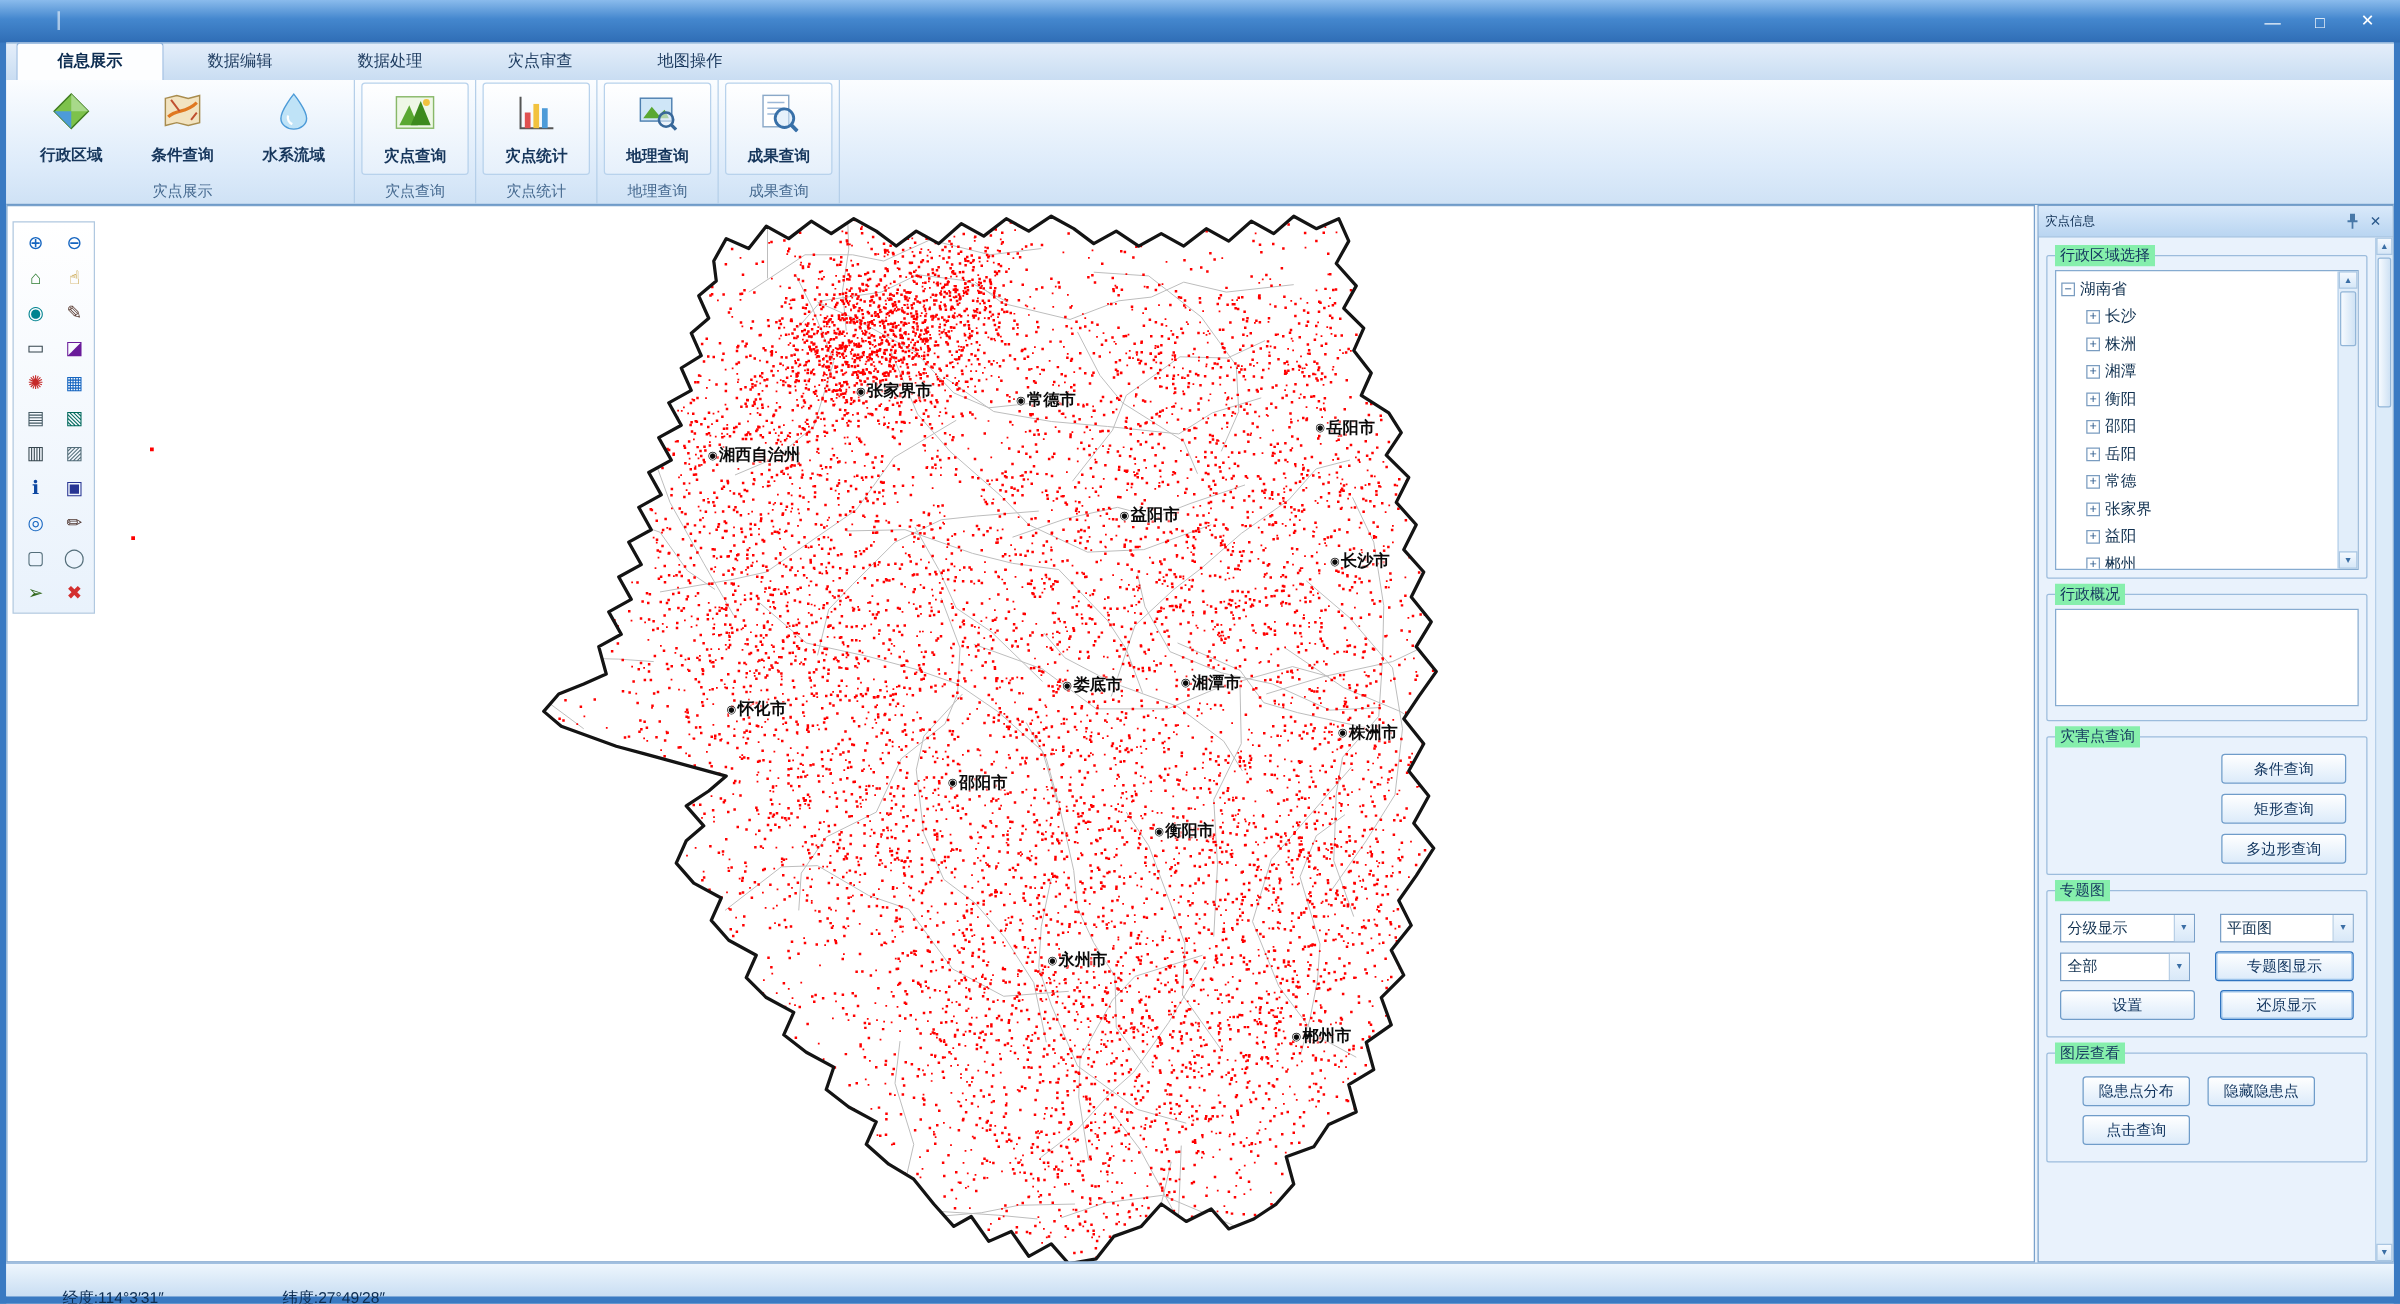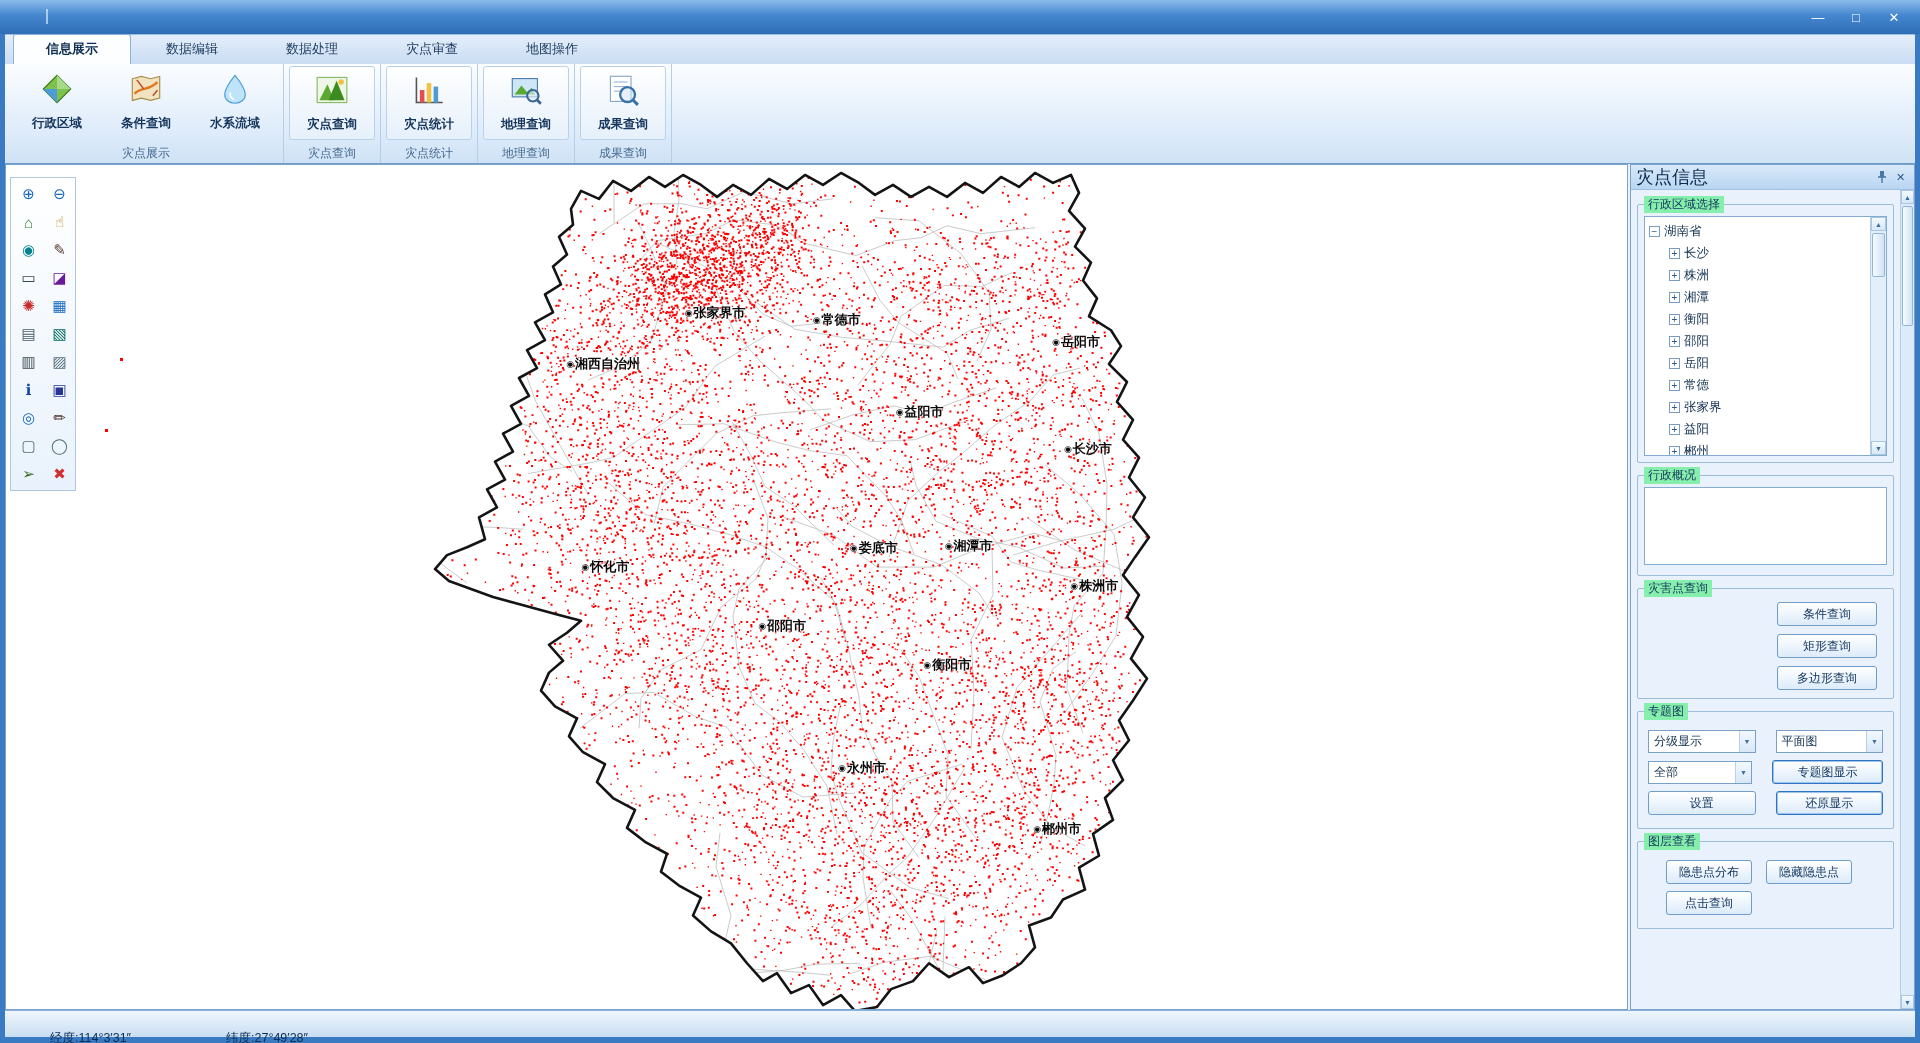--- a/index.html
+++ b/index.html
@@ -34,21 +34,21 @@
   .city{position:absolute;transform:translate(-8px,-8px);white-space:nowrap;font-size:13px;font-weight:bold;color:#0a0a0a;text-shadow:0 0 2px #fff,0 0 3px #fff;}
   .cmark{font-size:9px;margin-right:1px;vertical-align:1px;}
   .stray{position:absolute;width:3px;height:3px;background:#ff0000;}
   
   .map-toolbar{position:absolute;left:4px;top:12px;width:66px;background:linear-gradient(#ffffff,#e9f2fc);
     border:1px solid #b0c8e0;padding:3px;display:grid;grid-template-columns:repeat(2,29px);gap:2px;z-index:5;}
   .tbtn{width:29px;height:26px;display:flex;align-items:center;justify-content:center;font-size:15px;border-radius:2px;cursor:pointer;background:transparent;}
   
   .right-panel{position:absolute;right:0;top:0;width:285px;bottom:0;background:#e9f2fc;border:1px solid #7aa2cc;}
   .panel-header{height:25px;background:linear-gradient(#d9e9fa,#b9d5f1);border-bottom:1px solid #9fc0e0;display:flex;align-items:center;padding:0 5px;}
-  .panel-title{flex:1;font-size:18px;color:#0c2c50;}
+  .panel-title{flex:1;font-size:10px;color:#0c2c50;}
   .panel-hbtn{width:17px;height:17px;display:flex;align-items:center;justify-content:center;font-size:11px;color:#2c5a8c;cursor:pointer;margin-left:2px;}
   .panel-body{position:absolute;top:25px;left:0;right:14px;bottom:0;overflow:hidden;}
   .panel-scroll{position:absolute;top:25px;right:0;bottom:0;width:14px;background:#dcebf9;border-left:1px solid #b5cfe9;}
   .scroll-arrow{height:14px;display:flex;align-items:center;justify-content:center;font-size:7px;color:#3a6ea5;background:linear-gradient(#f4f9fe,#d6e7f7);border:1px solid #a9c6e2;cursor:pointer;}
   .scroll-arrow.bottom{position:absolute;bottom:0;left:0;right:0;}
   .scroll-thumb{position:absolute;left:1px;right:1px;background:linear-gradient(90deg,#f7fbff,#cfe2f4);border:1px solid #93b6d8;border-radius:2px;cursor:pointer;}
   .gbox{border:1px solid #9cbcdc;border-radius:2px;margin:12px 6px 6px;padding:11px 6px 6px;position:relative;}
   .gbox-title{position:absolute;top:-9px;left:6px;background:#86efac;padding:0 4px;font-size:12px;color:#14365e;}
   .tree-wrap{position:relative;height:240px;border:1px solid #86abd0;background:#fff;}
   .tree{position:absolute;top:0;left:0;right:16px;bottom:0;overflow:hidden;padding:3px 0 0 4px;}

